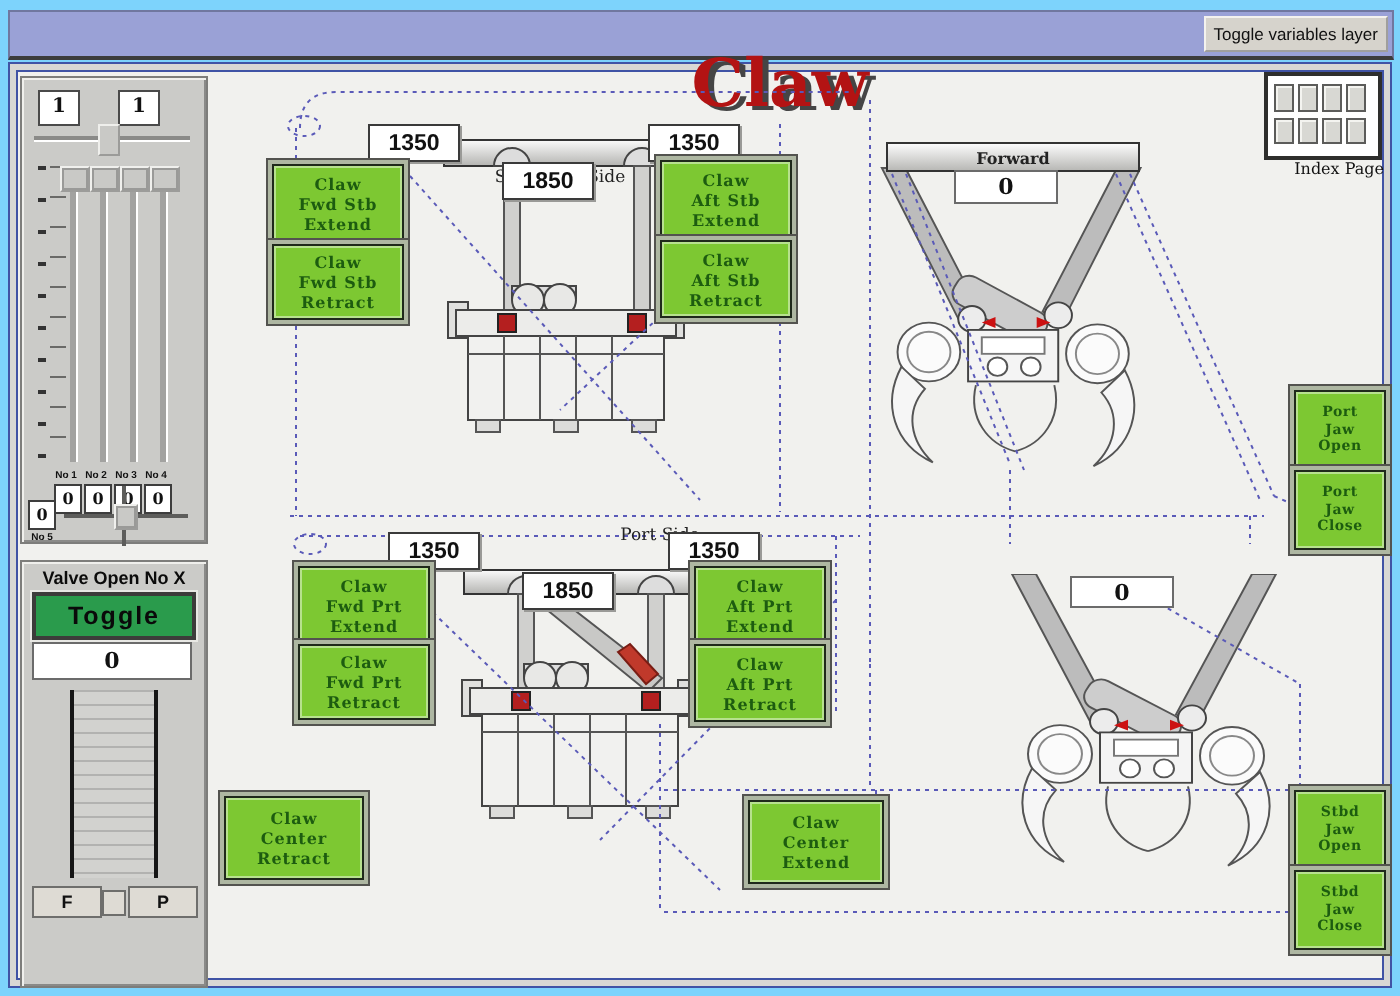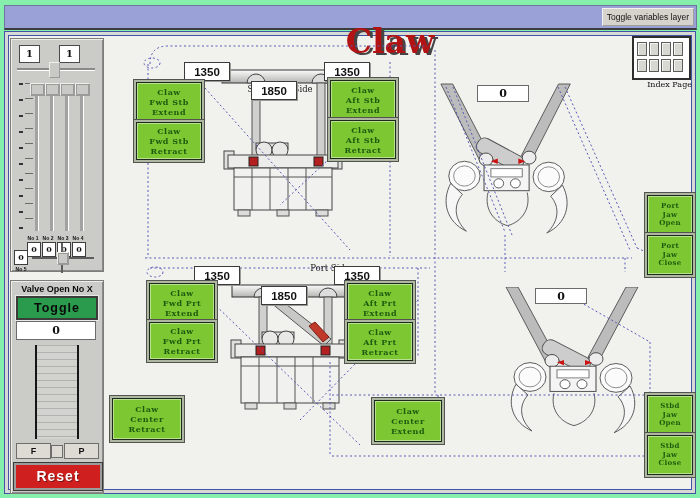--- a/index.html
+++ b/index.html
@@ -1,16 +1,16 @@
 <!DOCTYPE html>
 <html><head>
 <meta charset="utf-8">
 <style>
   html,body{margin:0;padding:0;background:#fff;}
-  .screen{position:relative;width:700px;height:498px;background:#86efac;overflow:hidden;
+  .screen{position:relative;width:700px;height:498px;background:#7dd3fc;overflow:hidden;
           font-family:"Liberation Sans",sans-serif;}
   
   .titlebar{position:absolute;left:4px;top:5px;width:691px;height:22px;background:#9aa1d6;
             border:1px solid #70779f;border-bottom:2px solid #3c3c3c;}
   .toggle-btn{position:absolute;right:2px;top:2px;height:16px;padding:0 4px;background:#d6d3cc;
               border:1px outset #f4f2ee;font-size:8.5px;line-height:16px;color:#111;cursor:default;}
   .frame{position:absolute;left:4px;top:31px;width:690px;height:461px;border:1px solid #4053a5;
          box-shadow:inset 0 0 0 3px #d8d8d4, inset 0 0 0 4px #4053a5;background:#f1f1ee;}
   
   .panel{position:absolute;background:#cbcbc8;border:1px solid #7d7d7b;
@@ -123,21 +123,20 @@
   <div class="v-handle" style="position:absolute;left:57px;top:252px;width:10px;height:11px;"></div>
 
   <div class="panel" style="left:10px;top:280px;width:92px;height:212px;">
     <div class="vp-title">Valve Open No X</div>
     <div class="enable-btn">Toggle</div>
     <div class="val-box" style="left:5px;top:40px;width:78px;height:17px;">0</div>
     <div class="vp-slider"></div>
     <div class="fp-box" style="left:5px;top:162px;width:33px;">F</div>
     <div class="fp-box" style="left:40px;top:164px;width:10px;height:11px;"></div>
     <div class="fp-box" style="left:53px;top:162px;width:33px;">P</div>
-    <div class="reset-btn">Reset</div>
   </div>
 
   <div class="index-box">
     <div class="index-grid">
       <div class="index-cell"></div>
         <div class="index-cell"></div>
         <div class="index-cell"></div>
         <div class="index-cell"></div>
       <div class="index-cell"></div>
         <div class="index-cell"></div>
@@ -303,20 +302,23 @@
 Aft Prt
 Retract</div>
 
   <div class="cmd-btn" style="left:112px;top:398px;width:68px;height:40px;">Claw
 Center
 Retract</div>
   <div class="cmd-btn" style="left:374px;top:400px;width:66px;height:40px;">Claw
 Center
 Extend</div>
 
+  <div class="claw-bar" style="left:443px;top:71px;width:125px;height:13px;">
+      <span>Forward</span>
+    </div>
   <div class="val-box" style="left:477px;top:85px;width:50px;height:15px;">0</div>
   <div class="val-box" style="left:535px;top:288px;width:50px;height:14px;">0</div>
 
   <div class="cmd-btn small" style="left:647px;top:195px;width:44px;height:38px;">Port
 Jaw
 Open</div>
   <div class="cmd-btn small" style="left:647px;top:235px;width:44px;height:38px;">Port
 Jaw
 Close</div>
   <div class="cmd-btn small" style="left:647px;top:395px;width:44px;height:38px;">Stbd

